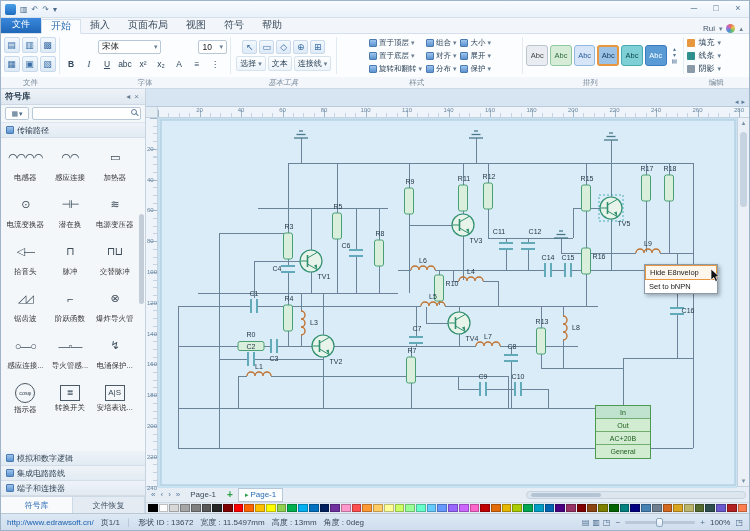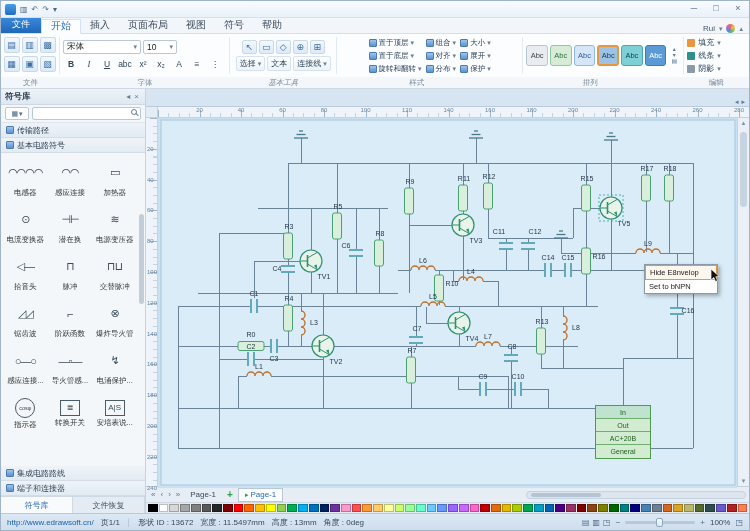--- a/index.html
+++ b/index.html
@@ -31,21 +31,21 @@
   .ribbon { height:43px; flex:0 0 43px; background:#fbfdfe; display:flex; align-items:stretch; }
   .rsep { width:1px; background:#e2eaf2; margin:3px 0; }
   .rgroup { padding:2px 3px; }
   .mini { display:inline-flex; align-items:center; justify-content:center; width:16px; height:16px;
     border:1px solid #c9d9ea; border-radius:2px; background:linear-gradient(#f2f8fd,#ddeaf7);
     color:#3a6ea5; font-size:9px; }
   .g-file { width:58px; display:grid; grid-template-columns:repeat(3,17px); grid-auto-rows:18px; gap:1px; align-content:center; justify-content:center; }
   .g-font { width:170px; display:flex; flex-direction:column; gap:2px; justify-content:center; }
   .rrow { display:flex; gap:2px; align-items:center; }
   .select { display:inline-flex; align-items:center; justify-content:space-between; height:14px;
-    background:#fff; border:1px solid #b9c8d6; border-radius:2px; font-size:8.5px; padding:0 3px; color:#222; }
+    background:#fff; border:1px solid #b9c8d6; border-radius:2px; font-size:8.5px; padding:0 3px; color:#222;margin-left:35px; }
   .fontsel { width:78px; } .sizesel { width:34px; }
   .fbtn { width:16px; height:15px; border:1px solid transparent; border-radius:2px; display:inline-flex; align-items:center; justify-content:center; font-size:8.5px; color:#30465c; }
   .fbtn:nth-child(1){ font-weight:bold; } .fbtn:nth-child(2){ font-style:italic; font-family:"Liberation Serif",serif; } .fbtn:nth-child(3){ text-decoration:underline; }
   .g-tools { width:106px; display:flex; flex-direction:column; gap:2px; align-items:center; justify-content:center; }
   .toolbtn { display:inline-flex; align-items:center; gap:2px; font-size:8px; color:#2c4258; padding:1px 3px; border-radius:2px; border:1px solid #d6e3ef; background:linear-gradient(#fdfefe,#ecf4fb); }
   .g-arrange { width:186px; display:flex; gap:4px; justify-content:center; align-items:center; }
   .arr-col { display:flex; flex-direction:column; gap:1px; }
   .arr-btn { display:flex; align-items:center; gap:2px; height:12px; font-size:7.5px; color:#2c4258; white-space:nowrap; }
   .arr-ic { width:8px; height:8px; border-radius:1px; display:inline-block; background:linear-gradient(#9fc5ee,#5b92cf); border:1px solid #4a7ab0; }
   .g-styles { width:160px; display:flex; align-items:center; gap:2px; justify-content:center; }
@@ -338,24 +338,20 @@
         <span class="combo">▦<span>▾</span></span>
         <span class="searchbox">
           <input placeholder="" style="">
           <span class="mag"></span>
         </span>
       </div>
       <div class="sb-sec">
         <span class="sec-ic"></span>
         <span>传输路径</span>
       </div>
-      <div class="sb-sec">
-        <span class="sec-ic"></span>
-        <span>基本电路符号</span>
-      </div>
       <div class="symgrid" id="symGrid">
           <div class="sym">
             <span class="symicon">◠◠◠◠</span>
             <span class="symlabel">电感器</span>
           </div>
           <div class="sym">
             <span class="symicon">◠◠</span>
             <span class="symlabel">感应连接</span>
           </div>
           <div class="sym">
@@ -417,20 +413,24 @@
           <div class="sym">
             <span class="symicon box">≣</span>
             <span class="symlabel">转换开关</span>
           </div>
           <div class="sym">
             <span class="symicon box">A|S</span>
             <span class="symlabel">安培表说...</span>
           </div>
         </div>
       <div id="moreSections">
+          <div class="sb-sec">
+            <span class="sec-ic"></span>
+            <span>模拟和数字逻辑</span>
+          </div>
           <div class="sb-sec">
             <span class="sec-ic"></span>
             <span>集成电路路线</span>
           </div>
           <div class="sb-sec">
             <span class="sec-ic"></span>
             <span>端子和连接器</span>
           </div>
         </div>
       <div class="sb-tabs" id="sbTabs">

